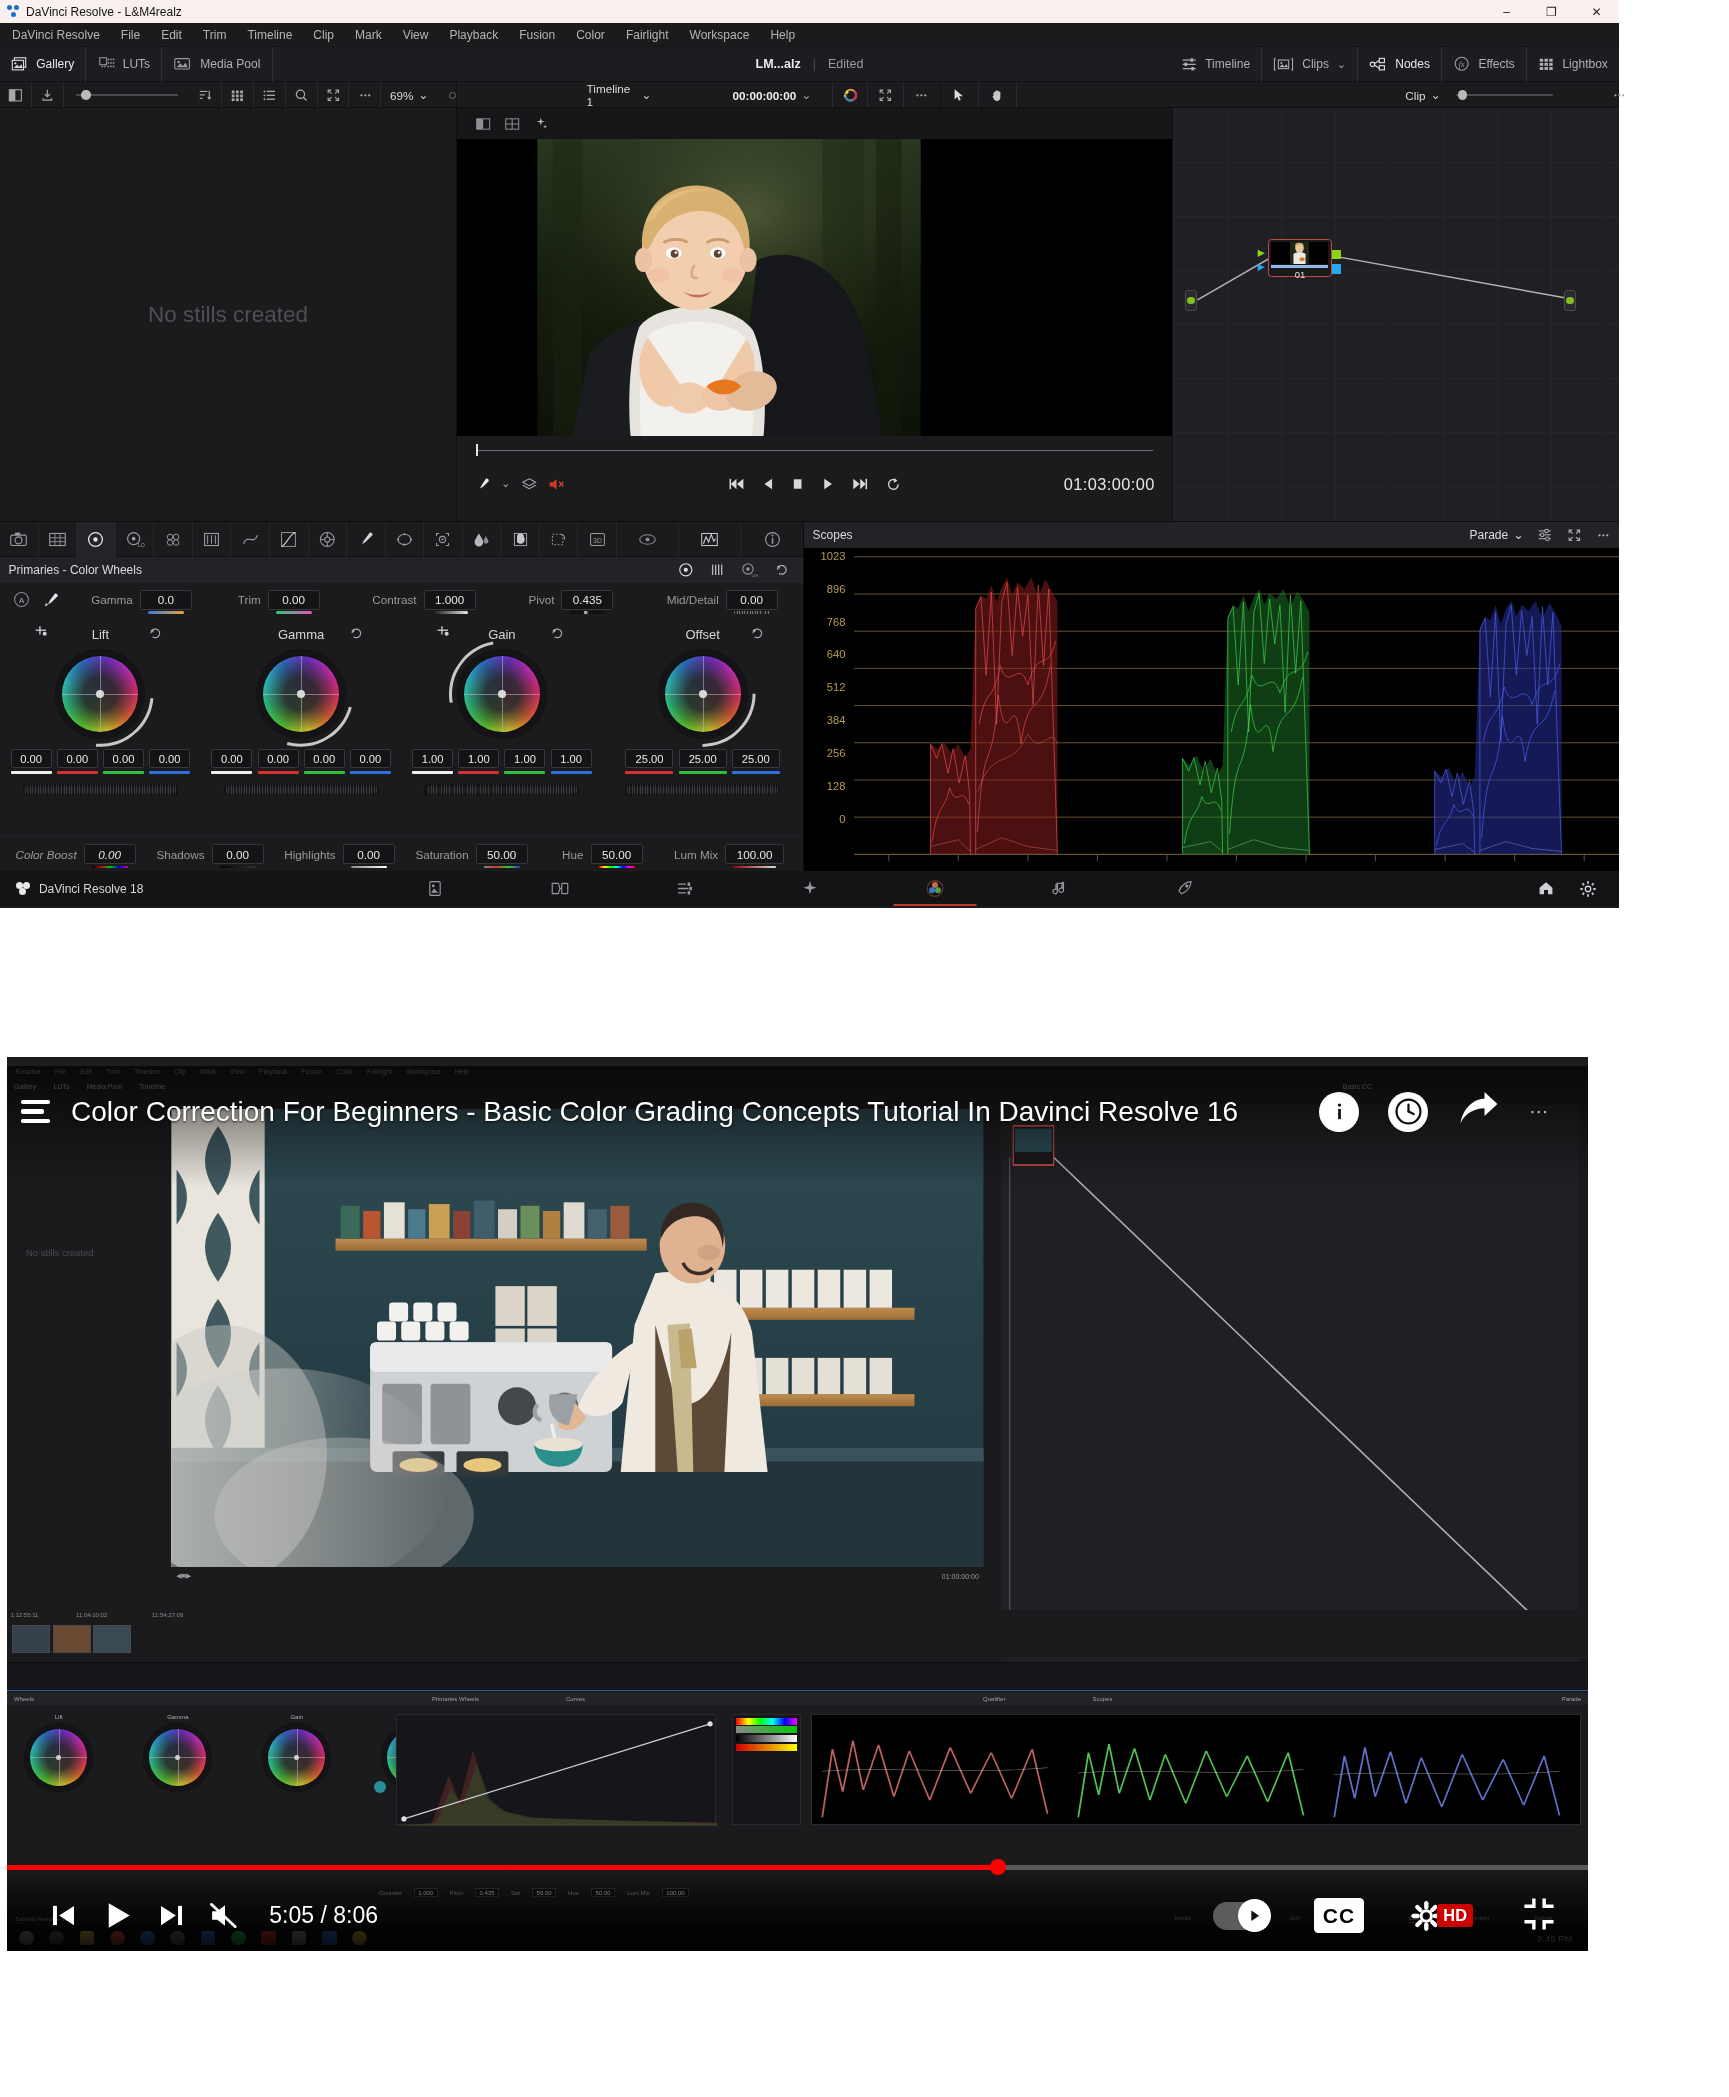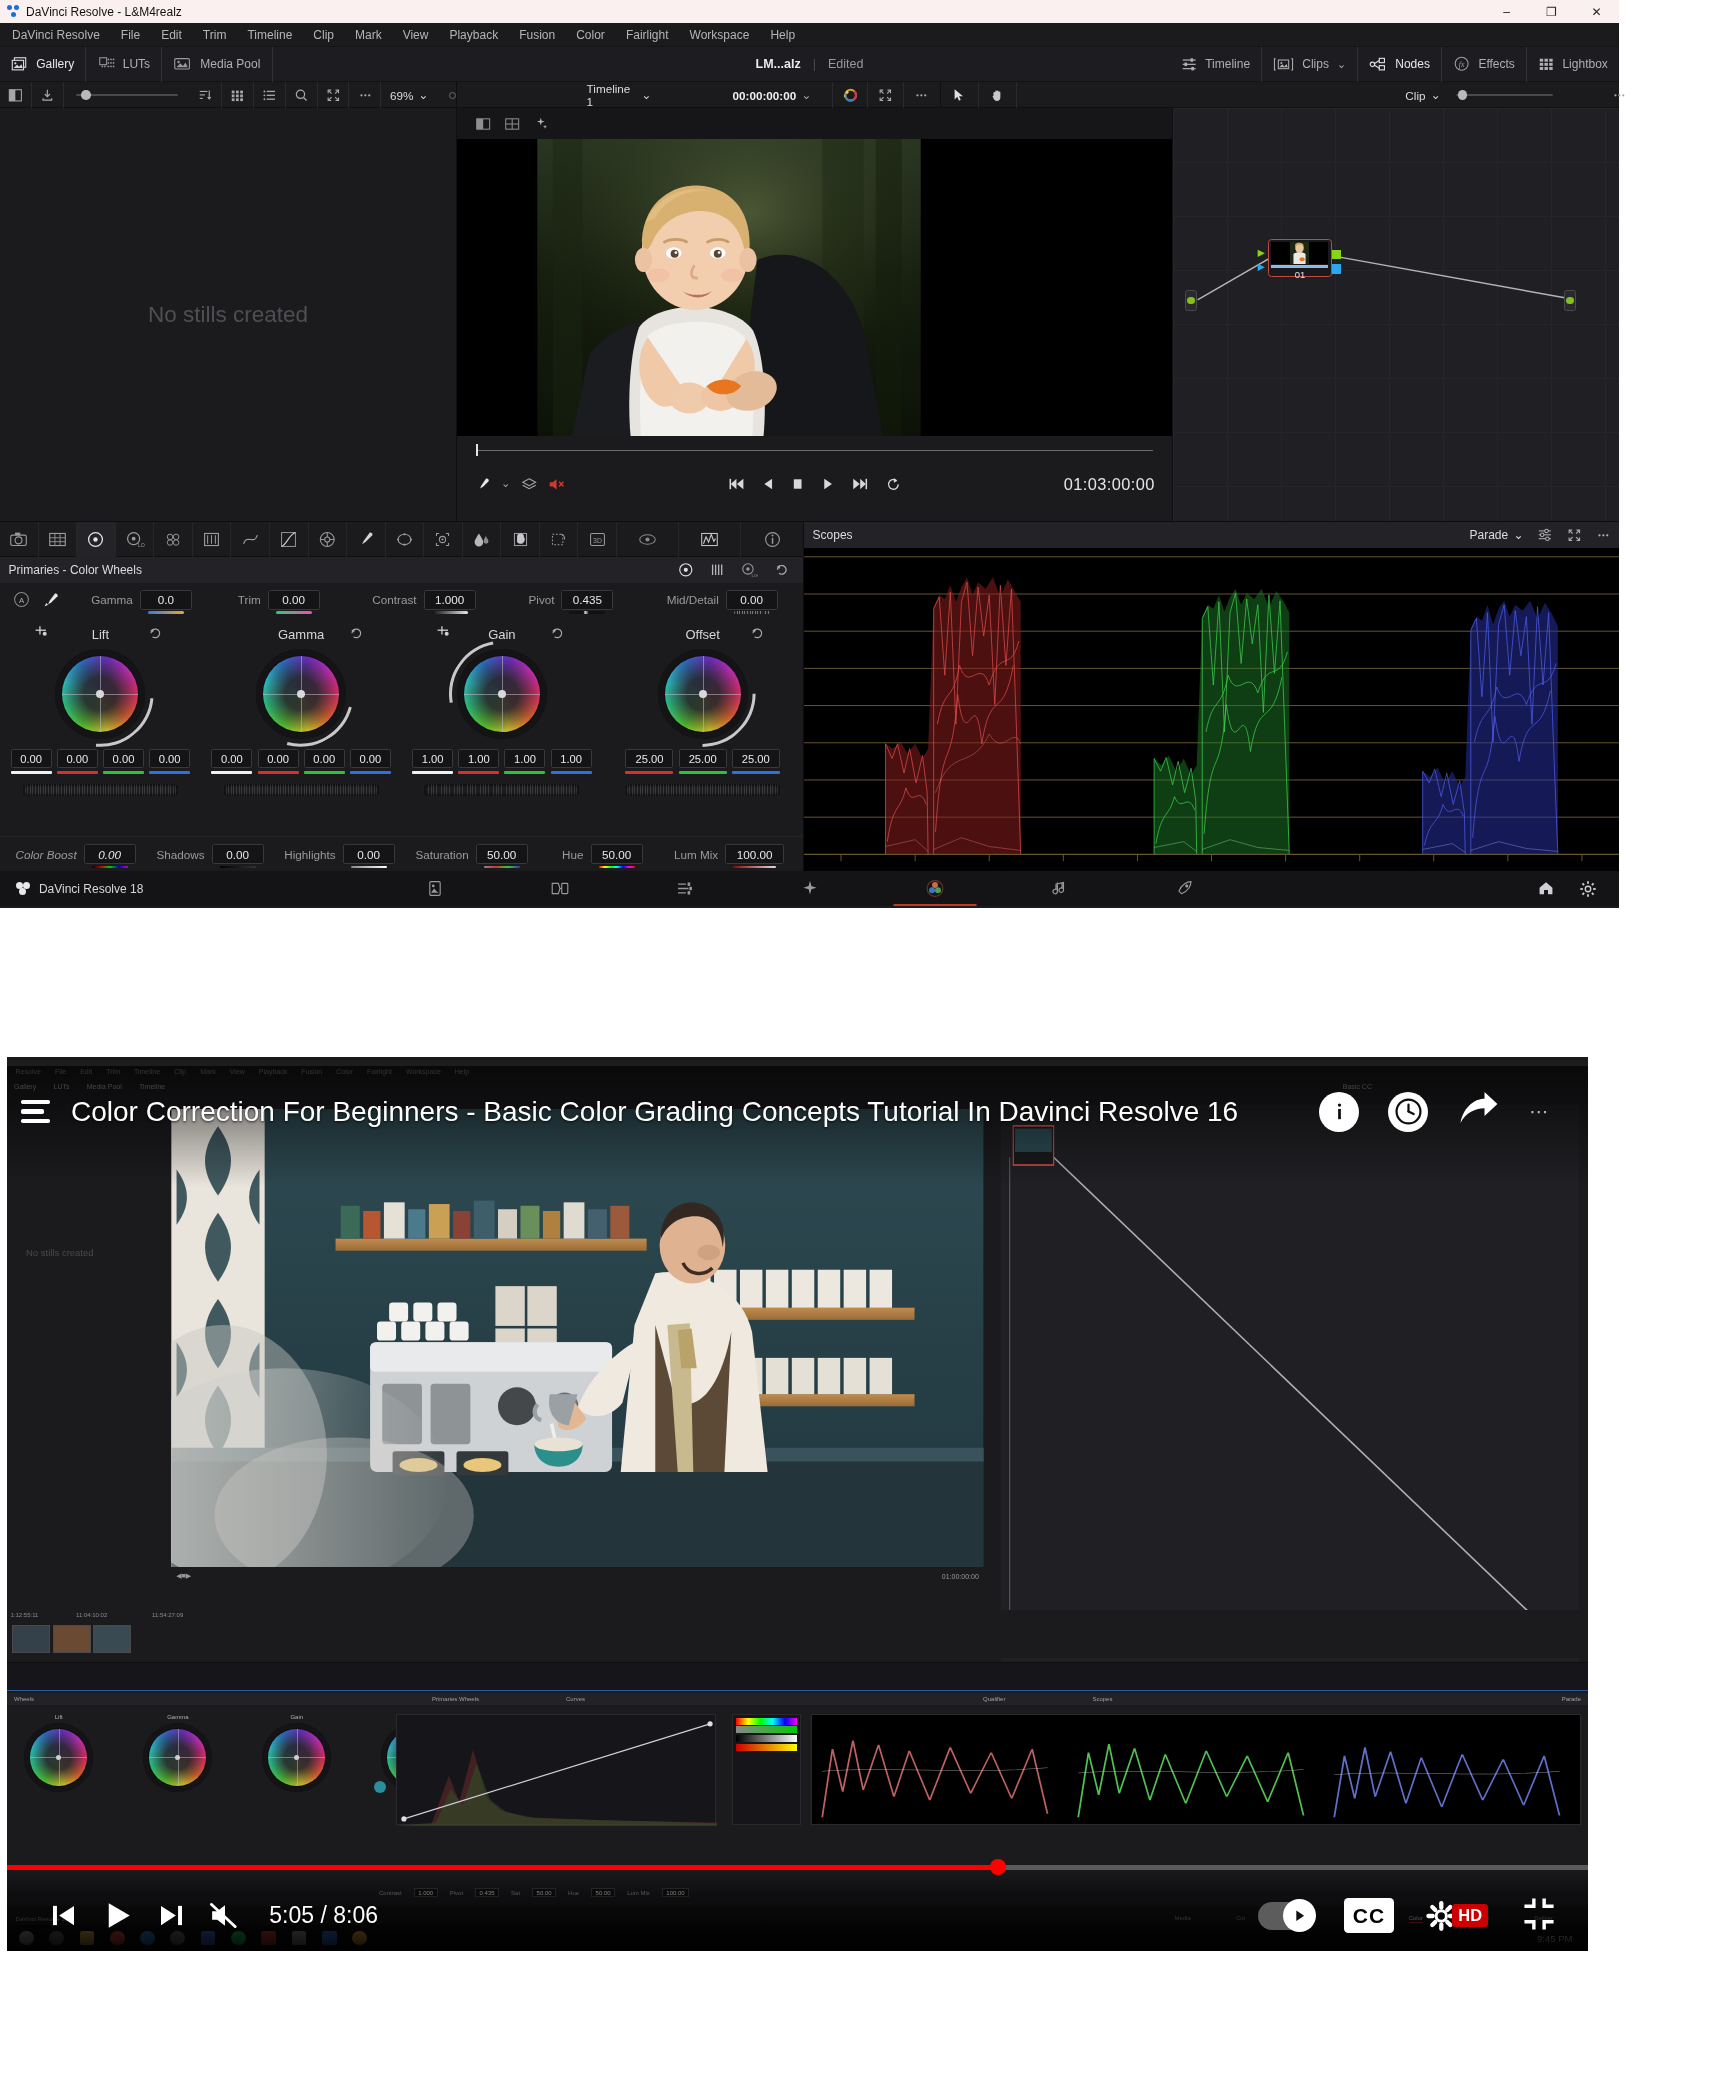--- a/index.html
+++ b/index.html
@@ -177,21 +177,21 @@
   .yt-acts { margin-left:auto; display:flex; align-items:center; gap:29px; padding-right:38px; }
   .yt-circ { width:40px; height:40px; border-radius:50%; background:#fff; display:flex; align-items:center; justify-content:center; }
   .yt-ctrlbar { position:absolute; left:0; bottom:0; right:0; height:83px;
      background:linear-gradient(to top, rgba(0,0,0,0.92), rgba(0,0,0,0.45) 70%, rgba(0,0,0,0)); }
   .yt-progress { position:absolute; left:0; right:0; top:-3.5px; height:5.2px; background:rgba(255,255,255,0.28); }
   .yt-progress .played { height:100%; background:#f00; }
   .yt-progress .dot { position:absolute; top:-5.2px; width:15.6px; height:15.6px; border-radius:50%; background:#f00; }
   .yt-ctrl-row { position:absolute; left:0; right:0; top:19px; height:57px; display:flex; align-items:center; padding:0 29px; }
   .yt-btn { width:54px; height:54px; display:flex; align-items:center; justify-content:center; }
   .yt-time { color:#fff; font-size:23px; margin-left:17.3px; text-shadow:0 0.9px 1.7px #000; }
-  .yt-right { margin-left:auto; display:flex; align-items:center; gap:31px; }
+  .yt-right { margin-left:auto; display:flex; align-items:center; gap:46px; }
   .yt-cc { width:50px; height:35px; background:#fff; border-radius:4.3px; display:flex; align-items:center;
      justify-content:center; color:#000; font-weight:bold; font-size:21px; letter-spacing:0.9px; }
   .yt-hd { position:relative; display:flex; align-items:center; }
   .yt-hd-badge { background:#c00; color:#fff; font-size:16.4px; font-weight:bold; padding:1.7px 6px; border-radius:3.5px;
      margin-left:-8.6px; }
   .yt-autoplay { width:55px; height:28px; border-radius:14px; background:#5c5c5c; position:relative; }
   .yt-autoplay .knob { position:absolute; right:-3.5px; top:-2.6px; width:33px; height:33px; border-radius:50%;
      background:#fff; display:flex; align-items:center; justify-content:center; }
   
   .mini { position:absolute; inset:0; background:#1b1b1e; font-size:6px; color:#6a6a6e; }
@@ -1237,20 +1237,31 @@
                 <g fill="#b0b0b4">
                   <circle cx="4" cy="8.5" r="1.3"></circle>
                   <circle cx="8.5" cy="8.5" r="1.3"></circle>
                   <circle cx="13" cy="8.5" r="1.3"></circle>
                 </g>
               </svg>
             </span>
         </div>
       </div>
       <div class="scope-body">
+        <div class="scope-axis">
+          <div style="top:7.8px;">1023</div>
+          <div style="top:41px;">896</div>
+          <div style="top:74px;">768</div>
+          <div style="top:106px;">640</div>
+          <div style="top:139px;">512</div>
+          <div style="top:172px;">384</div>
+          <div style="top:205px;">256</div>
+          <div style="top:238px;">128</div>
+          <div style="top:271px;">0</div>
+        </div>
         <div class="scope-plot">
           <svg width="100%" height="100%" viewBox="0 0 880 330" preserveAspectRatio="none">
             <g stroke="#6a5a33" stroke-width="1">
               <line x1="0" y1="9" x2="880" y2="9"></line>
               <line x1="0" y1="47" x2="880" y2="47"></line>
               <line x1="0" y1="85" x2="880" y2="85"></line>
               <line x1="0" y1="123" x2="880" y2="123"></line>
               <line x1="0" y1="161" x2="880" y2="161"></line>
               <line x1="0" y1="199" x2="880" y2="199"></line>
               <line x1="0" y1="237" x2="880" y2="237"></line>

